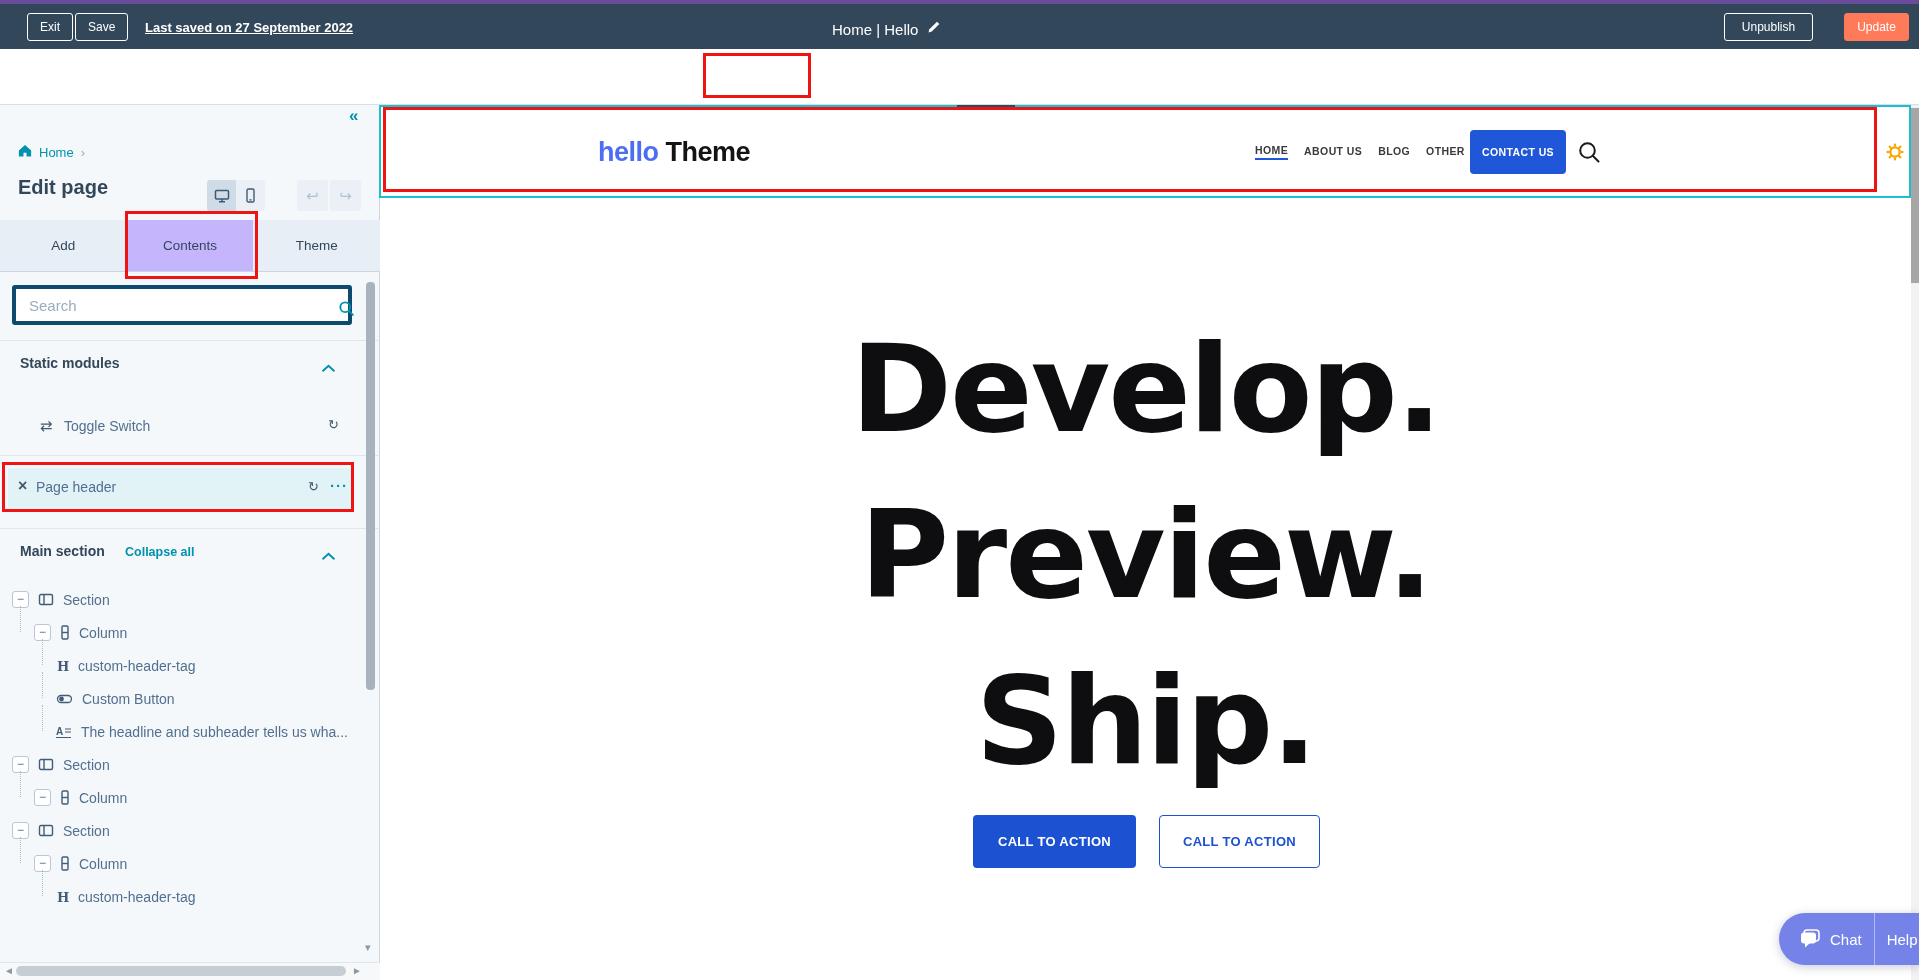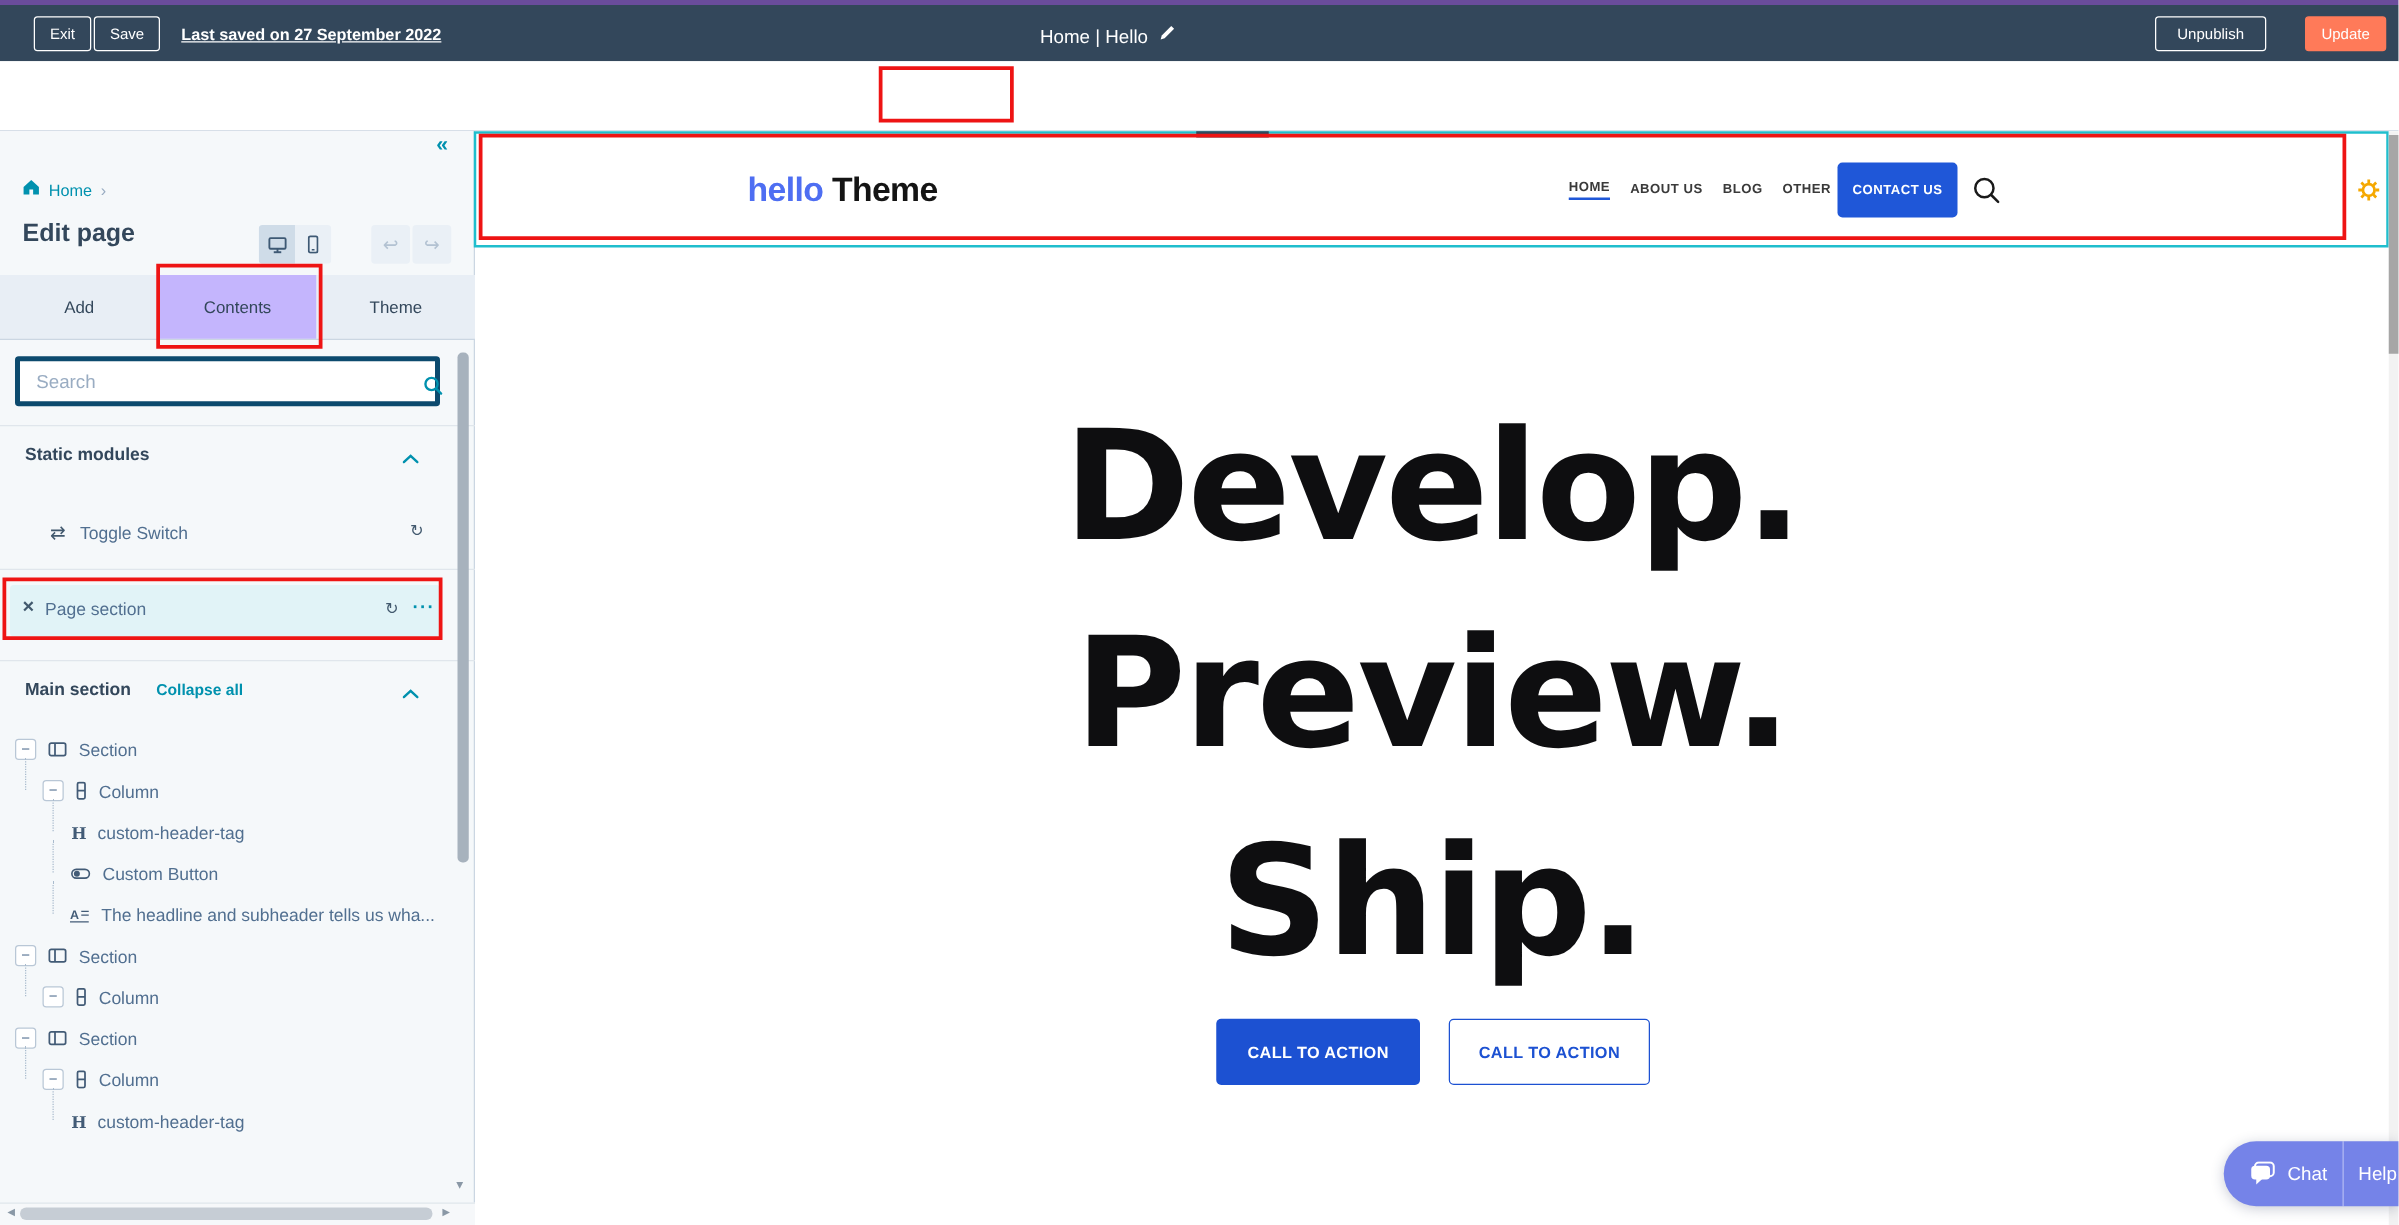--- a/index.html
+++ b/index.html
@@ -235,21 +235,21 @@
   <div id="toggle-switch-row" class="abs">
     <span class="abs" style="left:40px; top:7px; color:#42596e; font-size:15px;">⇄</span>
     <span class="abs module-row-label" style="left:64px; top:8px;">Toggle Switch</span>
     <span class="abs sync-glyph" style="left:328px; top:7px;">↻</span>
   </div>
 
   <div class="divider abs" style="top:455px;"></div>
 
   <div id="page-header-row" class="abs">
     <span class="abs" style="left:10px; top:9px; color:#42596e; font-size:16px; font-weight:bold;">×</span>
-    <span class="abs module-row-label" style="left:28px; top:11px;">Page section</span>
+    <span class="abs module-row-label" style="left:28px; top:11px;">Page header</span>
     <span class="abs sync-glyph" style="left:300px; top:11px;">↻</span>
     <span class="abs" id="ph-ellipsis" style="left:322px; top:9px;">···</span>
   </div>
 
   <div class="divider abs" style="top:528px;"></div>
 
   <div class="abs side-heading" style="left:20px; top:543px;">Main section</div>
   <div class="abs" id="collapse-all" style="left:125px; top:545px;">Collapse all</div>
   <span class="abs chevron-up" style="left:322px; top:546px;">
     <svg width="13" height="8" viewBox="0 0 12 7">

